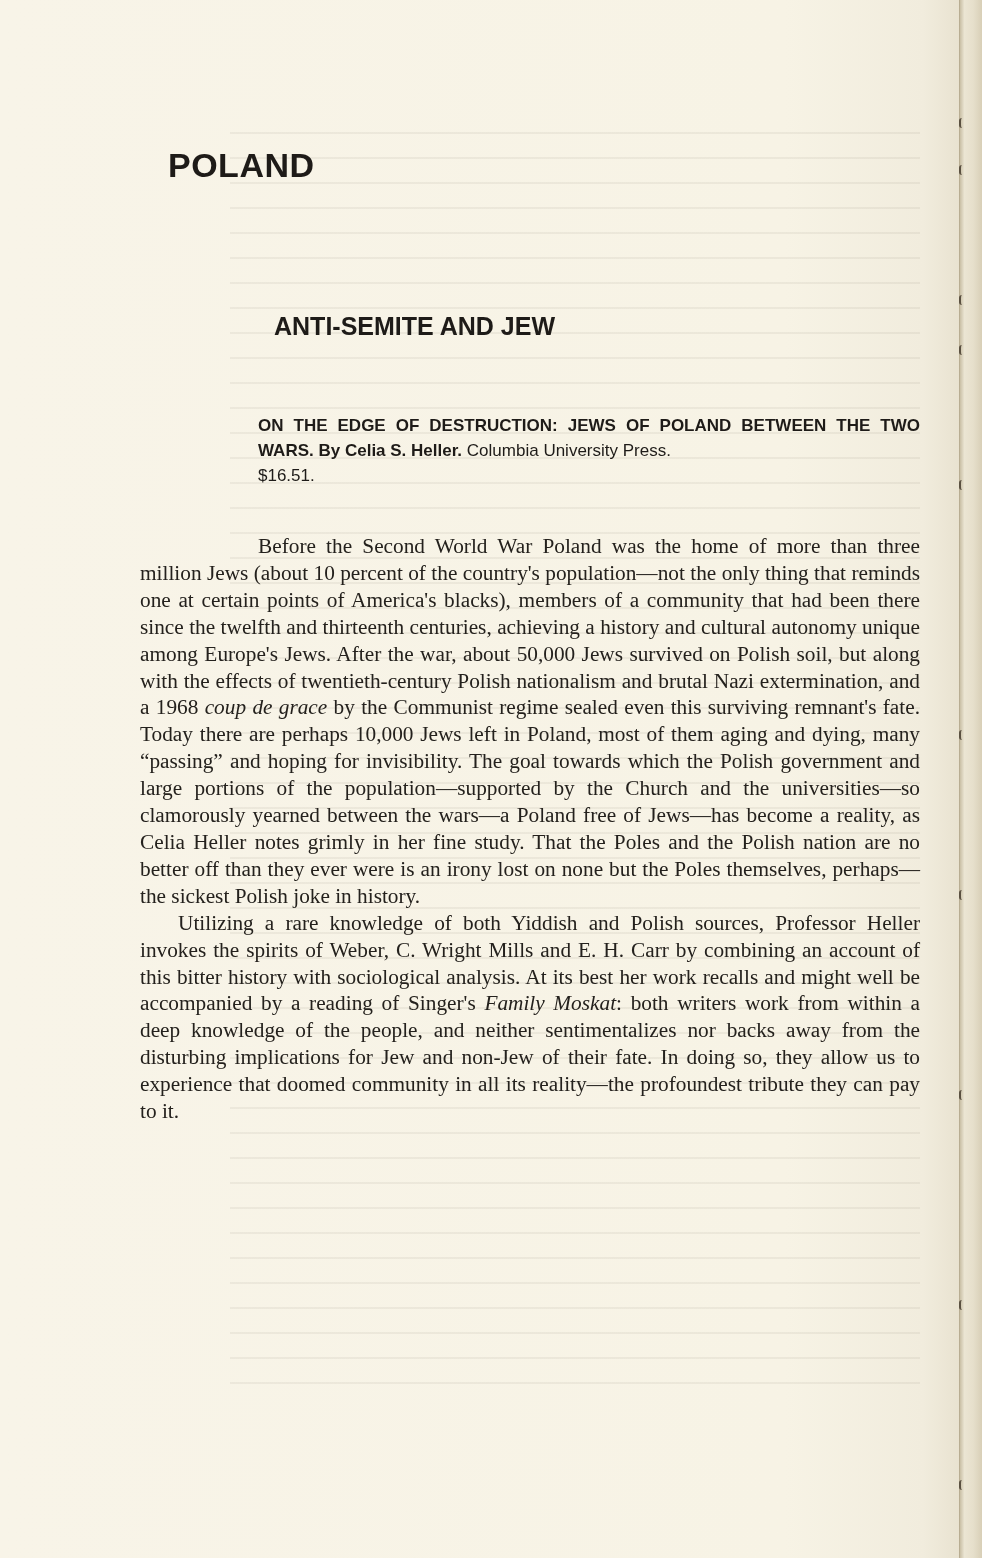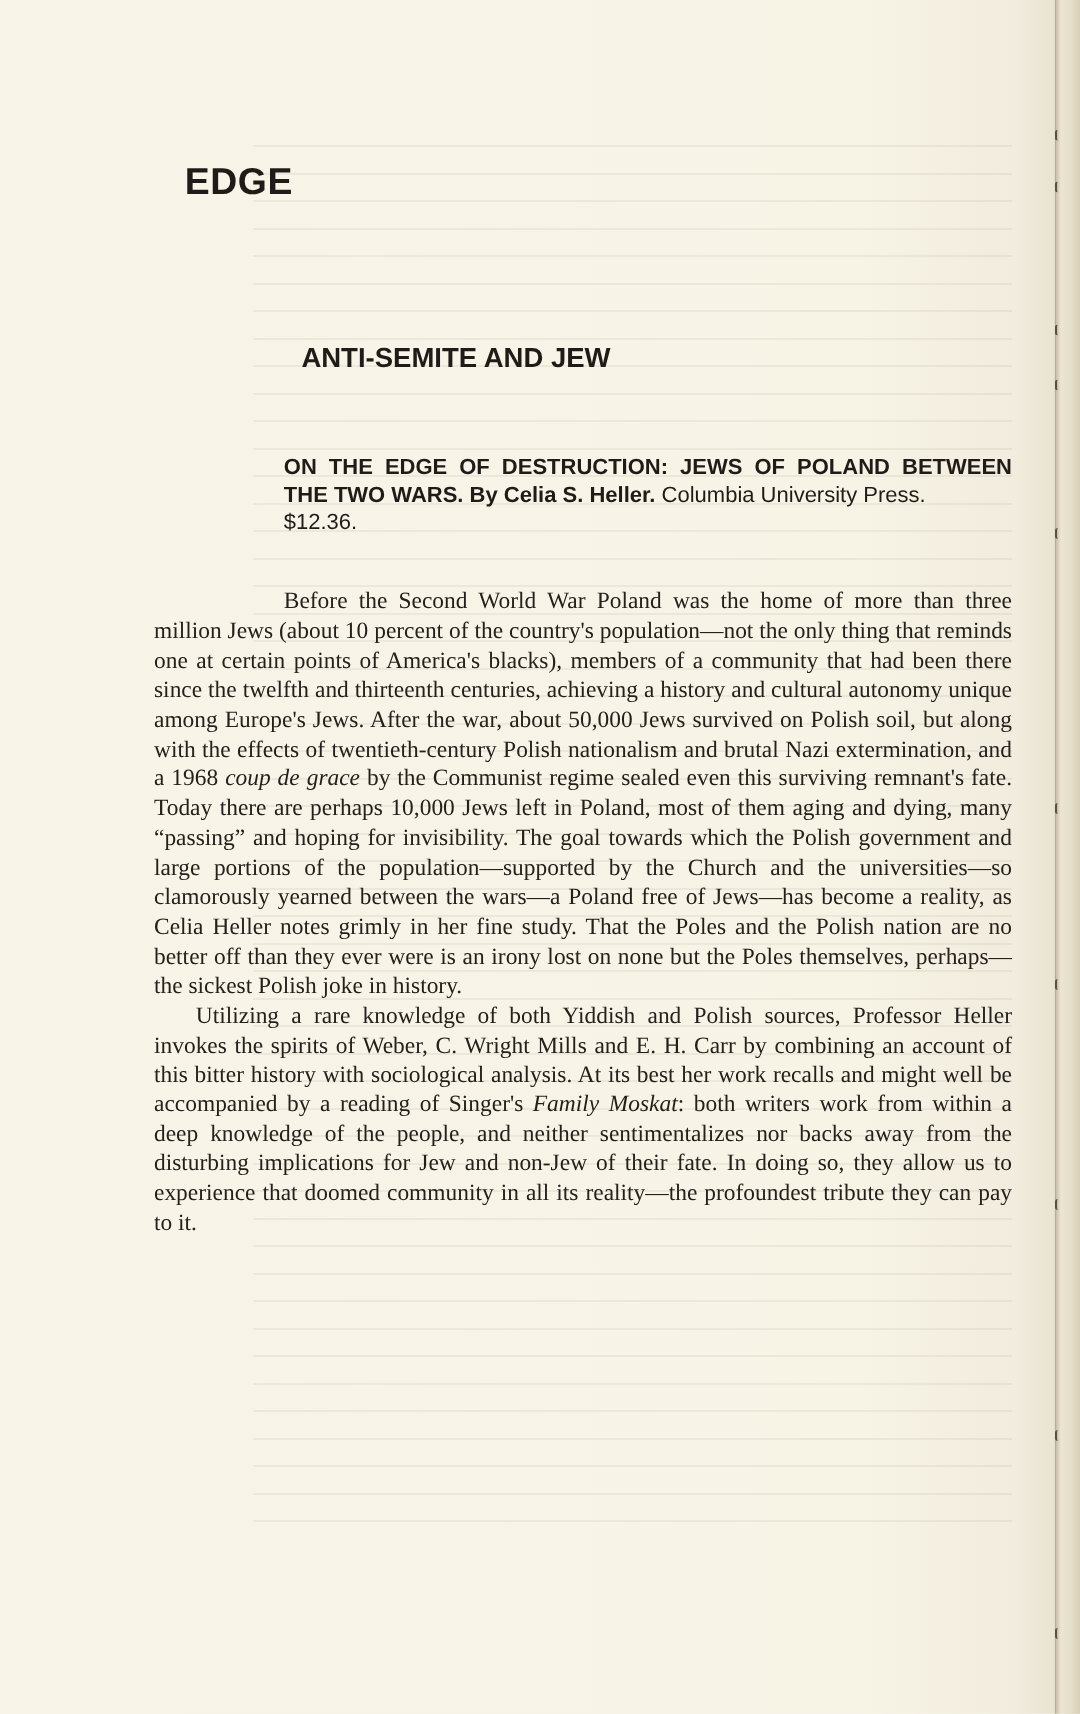--- a/index.html
+++ b/index.html
@@ -32,48 +32,48 @@
     font-family: "Liberation Sans", sans-serif; font-weight: bold;
     font-size: 34px; letter-spacing: 0.5px; color: #1e1b18; margin: 0;
   }
   .review-title {
     position: absolute; left: 258px; top: 296px;
     font-family: "Liberation Sans", sans-serif; font-weight: bold;
     font-size: 25px; color: #1e1b18; margin: 16px;
   }
   .book-info {
     position: absolute; left: 258px; top: 413px; width: 662px;
-    font-family: "Liberation Sans", sans-serif; font-size: 20px; line-height: 25px;
+    font-family: "Liberation Sans", sans-serif; font-size: 17px; line-height: 25px;
     color: #1e1b18; text-align: justify;
   }
   .book-info .b { font-weight: bold; }
   .body-text {
     position: absolute; left: 140px; top: 533px; width: 780px;
     font-family: "Liberation Serif", serif; font-size: 21.3px; line-height: 26.9px;
     color: #24211d; text-align: justify;
   }
   .body-text p { margin: 0; text-indent: 118px; }
   .body-text p + p { text-indent: 38px; }
   .body-text i { font-style: italic; }
 </style>
 </head>
 <body>
 
 <div class="page">
   <div class="bleed"></div>
 
-  <h1 class="section-title">EDGE</h1>
+  <h1 class="section-title">POLAND</h1>
 
   <h2 class="review-title">ANTI-SEMITE AND JEW</h2>
 
   <div class="book-info">
     <span class="b">ON THE EDGE OF DESTRUCTION: JEWS OF POLAND BETWEEN THE TWO WARS.</span>
     <span class="b">By Celia S. Heller.</span>
     <span>Columbia University Press.</span><br>
-    <span>$12.36.</span>
+    <span>$16.51.</span>
   </div>
 
   <div class="body-text">
     <p><span>Before the Second World War Poland was the home of more than three million Jews (about 10 percent of the country's population—not the only thing that reminds one at certain points of America's blacks), members of a community that had been there since the twelfth and thirteenth centuries, achieving a history and cultural autonomy unique among Europe's Jews. After the war, about 50,000 Jews survived on Polish soil, but along with the effects of twentieth-century Polish nationalism and brutal Nazi extermination, and a 1968 </span><i>coup de grace</i><span> by the Communist regime sealed even this surviving remnant's fate. Today there are perhaps 10,000 Jews left in Poland, most of them aging and dying, many “passing” and hoping for invisibility. The goal towards which the Polish government and large portions of the population—supported by the Church and the universities—so clamorously yearned between the wars—a Poland free of Jews—has become a reality, as Celia Heller notes grimly in her fine study. That the Poles and the Polish nation are no better off than they ever were is an irony lost on none but the Poles themselves, perhaps—the sickest Polish joke in history.</span></p>
     <p><span>Utilizing a rare knowledge of both Yiddish and Polish sources, Professor Heller invokes the spirits of Weber, C. Wright Mills and E. H. Carr by combining an account of this bitter history with sociological analysis. At its best her work recalls and might well be accompanied by a reading of Singer's </span><i>Family Moskat</i><span>: both writers work from within a deep knowledge of the people, and neither sentimentalizes nor backs away from the disturbing implications for Jew and non-Jew of their fate. In doing so, they allow us to experience that doomed community in all its reality—the profoundest tribute they can pay to it.</span></p>
   </div>
 
   <div class="edge">
     <span class="nick" style="top:118px"></span>
     <span class="nick" style="top:165px"></span>

